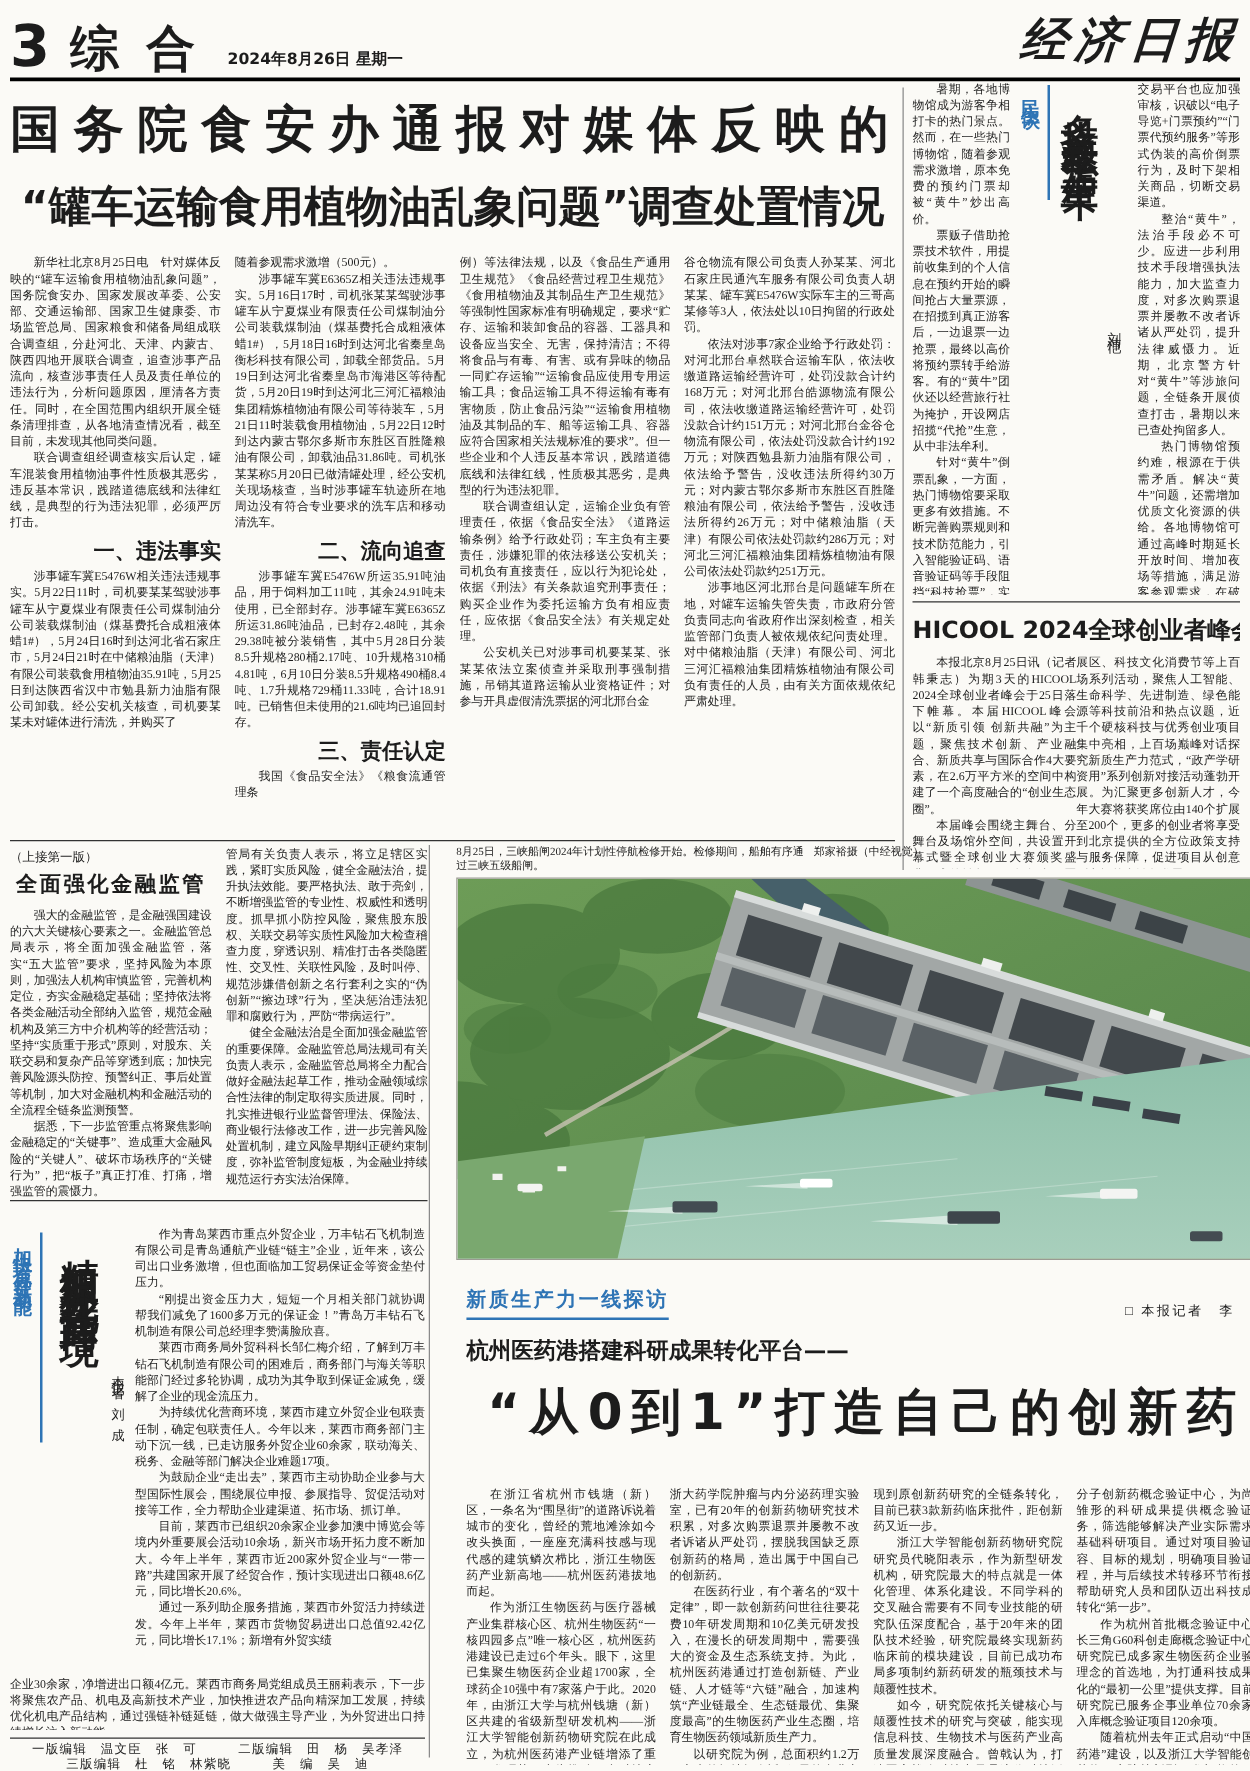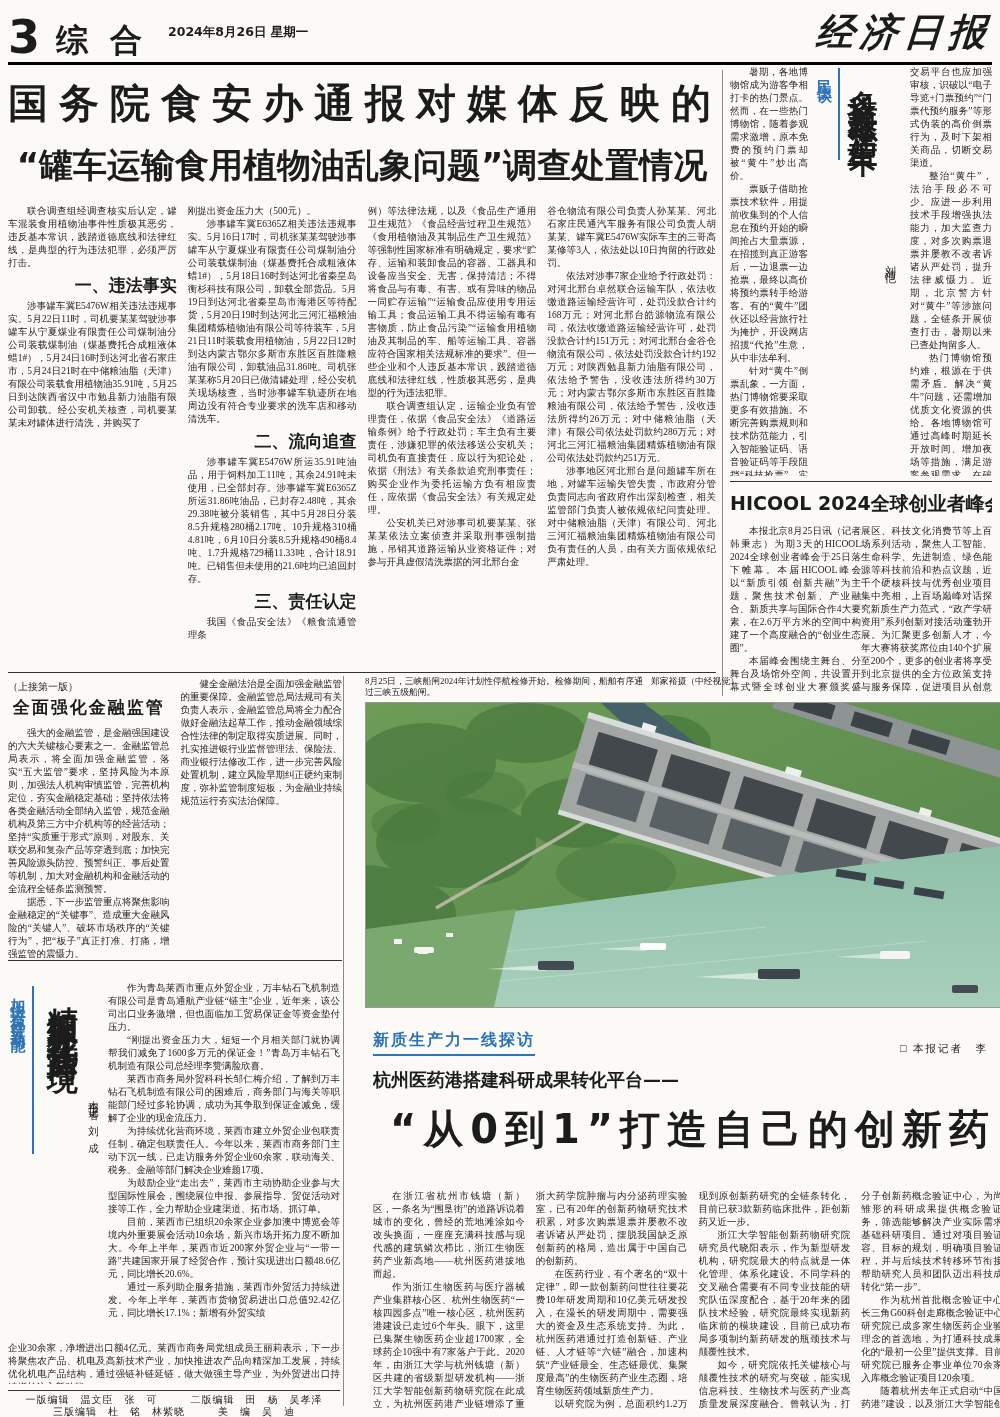--- a/index.html
+++ b/index.html
@@ -2,22 +2,22 @@
 <html><head>
 <meta charset="utf-8">
 <style>
   html,body{margin:0;padding:0;}
   body{background:#e8e6e0;font-family:"Liberation Serif", serif;color:#1c1c1c;}
   .page{position:relative;width:1000px;height:1417px;background:#fbfaf6;margin:0 auto;overflow:hidden;}
 
   
   .hdr{position:absolute;left:8px;top:8px;width:984px;height:52px;display:flex;align-items:flex-end;}
   .pgnum{font-family:"DejaVu Sans",sans-serif;font-weight:900;font-size:46px;line-height:46px;}
-  .pgsec{font-family:"DejaVu Sans",sans-serif;font-weight:900;font-size:32px;line-height:40px;letter-spacing:22px;margin-left:16px;margin-top:40px;}
-  .pgdate{font-family:"DejaVu Sans",sans-serif;font-size:12.5px;font-weight:bold;margin-left:4px;margin-bottom:19px;}
+  .pgsec{font-family:"DejaVu Sans",sans-serif;font-weight:900;font-size:39px;line-height:40px;letter-spacing:22px;margin-left:16px;margin-top:40px;}
+  .pgdate{font-family:"DejaVu Sans",sans-serif;font-size:12.5px;font-weight:bold;margin-left:4px;margin-bottom:4px;}
   .brand{margin-left:auto;font-family:"Liberation Serif",serif;font-weight:900;font-style:italic;font-size:38px;letter-spacing:6px;transform:skewX(-4deg);margin-bottom:2px;}
   .rule-top{position:absolute;left:8px;top:62px;width:984px;height:3px;background:#000;}
 
   
   .vrule{position:absolute;width:1px;background:#8a8a8a;}
   .hrule{position:absolute;height:1px;background:#333;}
 
   
   .bp{font-size:9.5px;line-height:13px;text-align:justify;text-indent:2em;margin:0;}
   .bp.noind{text-indent:0;}
@@ -90,27 +90,28 @@
     <div class="brand">经济日报</div>
   </header>
   <div class="rule-top"></div>
 
   <section class="main-art">
     <h1 class="mh1">国务院食安办通报对媒体反映的</h1>
     <h1 class="mh2">“罐车运输食用植物油乱象问题”调查处置情况</h1>
     <div class="cols4">
       <div class="col">
 
+      <p class="bp">新华社北京8月25日电　针对媒体反映的“罐车运输食用植物油乱象问题”，国务院食安办、国家发展改革委、公安部、交通运输部、国家卫生健康委、市场监管总局、国家粮食和储备局组成联合调查组，分赴河北、天津、内蒙古、陕西四地开展联合调查，追查涉事产品流向，核查涉事责任人员及责任单位的违法行为，分析问题原因，厘清各方责任。同时，在全国范围内组织开展全链条清理排查，从各地清查情况看，截至目前，未发现其他同类问题。</p>
           <p class="bp">联合调查组经调查核实后认定，罐车混装食用植物油事件性质极其恶劣，违反基本常识，践踏道德底线和法律红线，是典型的行为违法犯罪，必须严厉打击。</p>
           <p class="bp sec-h">一、违法事实</p>
           <p class="bp">涉事罐车冀E5476W相关违法违规事实。5月22日11时，司机要某某驾驶涉事罐车从宁夏煤业有限责任公司煤制油分公司装载煤制油（煤基费托合成粗液体蜡1#），5月24日16时到达河北省石家庄市，5月24日21时在中储粮油脂（天津）有限公司装载食用植物油35.91吨，5月25日到达陕西省汉中市勉县新力油脂有限公司卸载。经公安机关核查，司机要某某未对罐体进行清洗，并购买了</p>
         </div>
       <div class="col">
 
-      <p class="bp noind">刚提出资金压力大（500元）。</p>
+      <p class="bp noind">随着参观需求激增（500元）。</p>
           <p class="bp">涉事罐车冀E6365Z相关违法违规事实。5月16日17时，司机张某某驾驶涉事罐车从宁夏煤业有限责任公司煤制油分公司装载煤制油（煤基费托合成粗液体蜡1#），5月18日16时到达河北省秦皇岛衡杉科技有限公司，卸载全部货品。5月19日到达河北省秦皇岛市海港区等待配货，5月20日19时到达河北三河汇福粮油集团精炼植物油有限公司等待装车，5月21日11时装载食用植物油，5月22日12时到达内蒙古鄂尔多斯市东胜区百胜隆粮油有限公司，卸载油品31.86吨。司机张某某称5月20日已做清罐处理，经公安机关现场核查，当时涉事罐车轨迹所在地周边没有符合专业要求的洗车店和移动清洗车。</p>
           <p class="bp sec-h">二、流向追查</p>
           <p class="bp">涉事罐车冀E5476W所运35.91吨油品，用于饲料加工11吨，其余24.91吨未使用，已全部封存。涉事罐车冀E6365Z所运31.86吨油品，已封存2.48吨，其余29.38吨被分装销售，其中5月28日分装8.5升规格280桶2.17吨、10升规格310桶4.81吨，6月10日分装8.5升规格490桶8.4吨、1.7升规格729桶11.33吨，合计18.91吨。已销售但未使用的21.6吨均已追回封存。</p>
           <p class="bp sec-h">三、责任认定</p>
           <p class="bp">我国《食品安全法》《粮食流通管理条</p>
         </div>
       <div class="col">
 
       <p class="bp noind">例）等法律法规，以及《食品生产通用卫生规范》《食品经营过程卫生规范》《食用植物油及其制品生产卫生规范》等强制性国家标准有明确规定，要求“贮存、运输和装卸食品的容器、工器具和设备应当安全、无害，保持清洁；不得将食品与有毒、有害、或有异味的物品一同贮存运输”“运输食品应使用专用运输工具；食品运输工具不得运输有毒有害物质，防止食品污染”“运输食用植物油及其制品的车、船等运输工具、容器应符合国家相关法规标准的要求”。但一些企业和个人违反基本常识，践踏道德底线和法律红线，性质极其恶劣，是典型的行为违法犯罪。</p>
           <p class="bp">联合调查组认定，运输企业负有管理责任，依据《食品安全法》《道路运输条例》给予行政处罚；车主负有主要责任，涉嫌犯罪的依法移送公安机关；司机负有直接责任，应以行为犯论处，依据《刑法》有关条款追究刑事责任；购买企业作为委托运输方负有相应责任，应依据《食品安全法》有关规定处理。</p>
@@ -171,20 +172,21 @@
       <p class="bp fin-label">（上接第一版）</p>
       <h3 class="fin-title">全面强化金融监管</h3>
       <div>
 
       <p class="bp">强大的金融监管，是金融强国建设的六大关键核心要素之一。金融监管总局表示，将全面加强金融监管，落实“五大监管”要求，坚持风险为本原则，加强法人机构审慎监管，完善机构定位，夯实金融稳定基础；坚持依法将各类金融活动全部纳入监管，规范金融机构及第三方中介机构等的经营活动；坚持“实质重于形式”原则，对股东、关联交易和复杂产品等穿透到底；加快完善风险源头防控、预警纠正、事后处置等机制，加大对金融机构和金融活动的全流程全链条监测预警。</p>
           <p class="bp">据悉，下一步监管重点将聚焦影响金融稳定的“关键事”、造成重大金融风险的“关键人”、破坏市场秩序的“关键行为”，把“板子”真正打准、打痛，增强监管的震慑力。</p>
         </div>
     </div>
     <div class="col">
 
+    <p class="bp noind">管局有关负责人表示，将立足辖区实践，紧盯实质风险，健全金融法治，提升执法效能。要严格执法、敢于亮剑，不断增强监管的专业性、权威性和透明度。抓早抓小防控风险，聚焦股东股权、关联交易等实质性风险加大检查稽查力度，穿透识别、精准打击各类隐匿性、交叉性、关联性风险，及时叫停、规范涉嫌借创新之名行套利之实的“伪创新”“擦边球”行为，坚决惩治违法犯罪和腐败行为，严防“带病运行”。</p>
         <p class="bp">健全金融法治是全面加强金融监管的重要保障。金融监管总局法规司有关负责人表示，金融监管总局将全力配合做好金融法起草工作，推动金融领域综合性法律的制定取得实质进展。同时，扎实推进银行业监督管理法、保险法、商业银行法修改工作，进一步完善风险处置机制，建立风险早期纠正硬约束制度，弥补监管制度短板，为金融业持续规范运行夯实法治保障。</p>
       </div>
   </section>
   <div class="hrule" style="left:8px;top:960px;width:334px;"></div>
 
   <figure class="photo-block" style="margin:0;">
     <div class="cap-row">
       <span class="cap-text">8月25日，三峡船闸2024年计划性停航检修开始。检修期间，船舶有序通过三峡五级船闸。</span>
       <span class="cap-credit">郑家裕摄（中经视觉）</span>
     </div>

